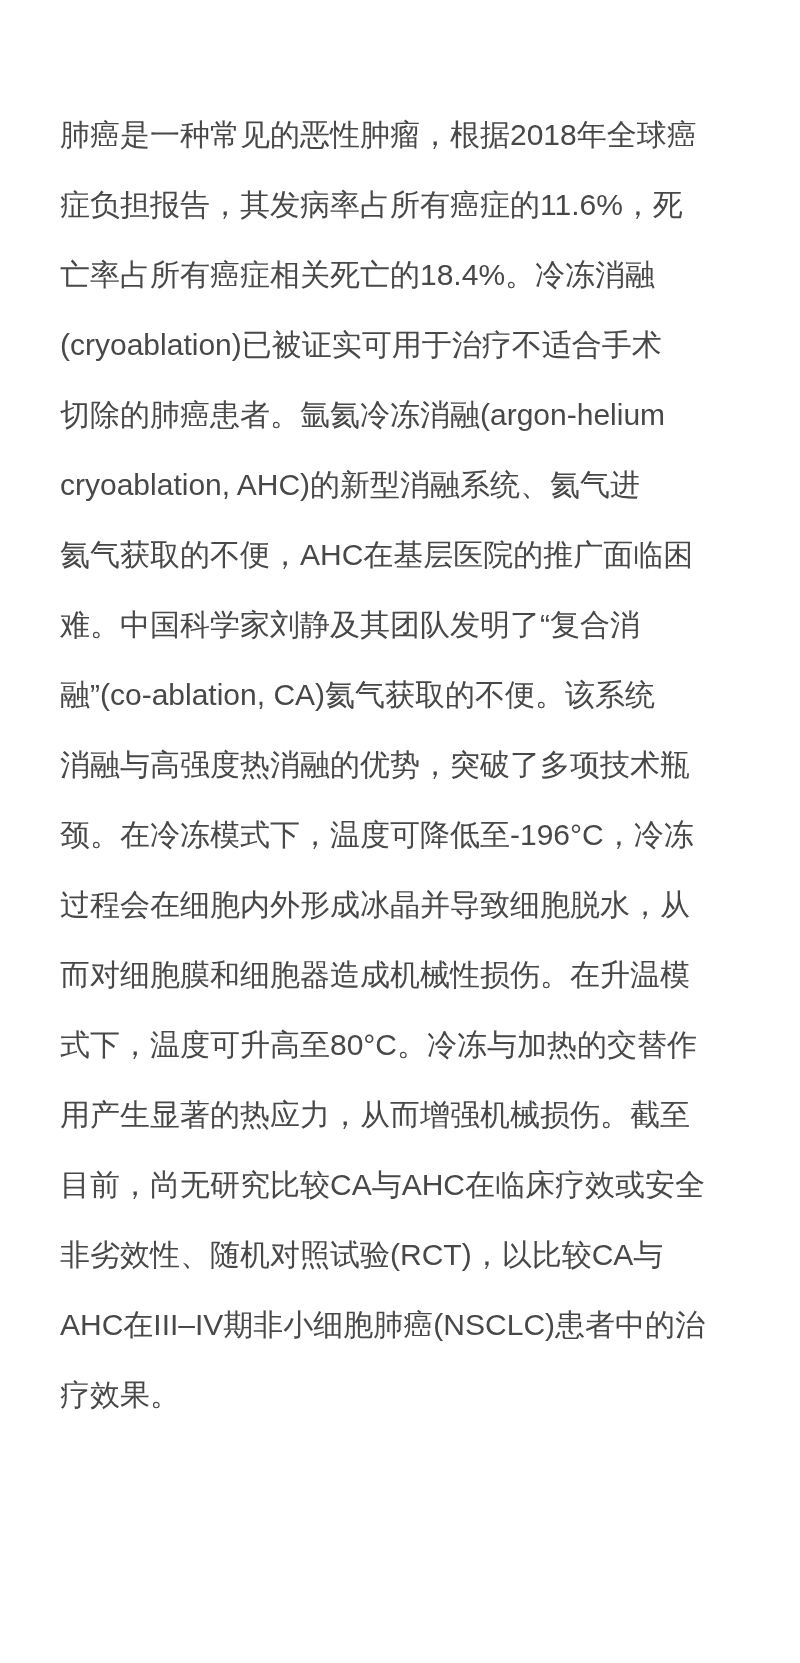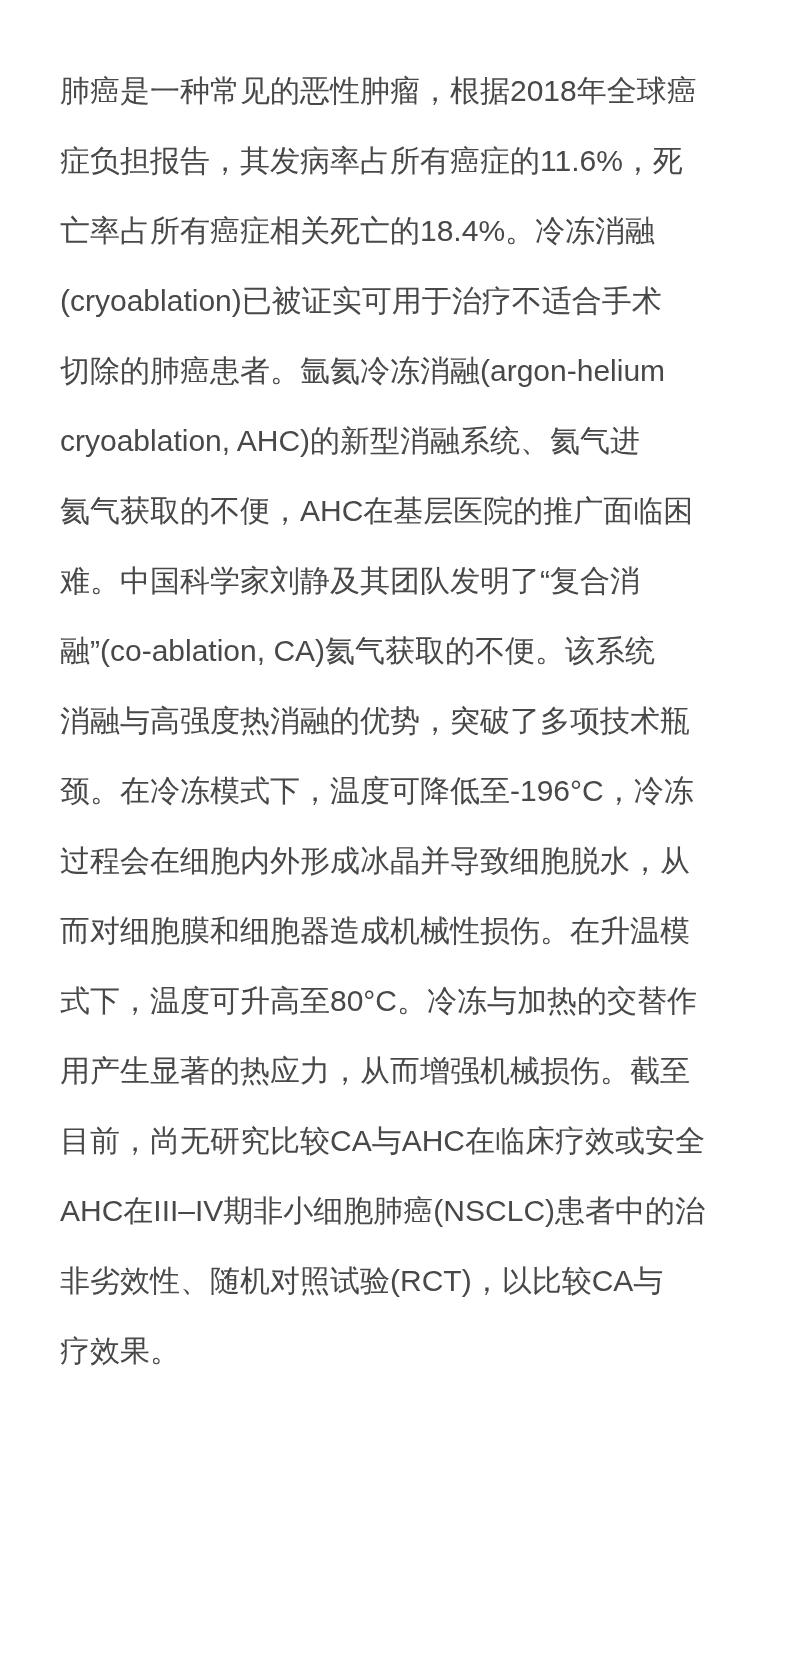--- a/index.html
+++ b/index.html
@@ -10,20 +10,21 @@
     body {
       width: 800px;
       height: 1663px;
       overflow: hidden;
       font-family: "Liberation Sans", "DejaVu Sans", sans-serif;
     }
     .page {
       box-sizing: border-box;
       width: 800px;
       padding: 56px 20px 0 60px;
+      margin-top: 44px;
     }
     .paragraph {
       font-weight: 400;
     }
     .text-line {
       height: 70px;
       line-height: 70px;
       font-size: 30px;
       letter-spacing: 0;
       white-space: nowrap;
@@ -44,17 +45,17 @@
       <div class="text-line">氦气获取的不便，AHC在基层医院的推广面临困</div>
       <div class="text-line">难。中国科学家刘静及其团队发明了“复合消</div>
       <div class="text-line">融”(co-ablation, CA)氦气获取的不便。该系统</div>
       <div class="text-line">消融与高强度热消融的优势，突破了多项技术瓶</div>
       <div class="text-line">颈。在冷冻模式下，温度可降低至-196°C，冷冻</div>
       <div class="text-line">过程会在细胞内外形成冰晶并导致细胞脱水，从</div>
       <div class="text-line">而对细胞膜和细胞器造成机械性损伤。在升温模</div>
       <div class="text-line">式下，温度可升高至80°C。冷冻与加热的交替作</div>
       <div class="text-line">用产生显著的热应力，从而增强机械损伤。截至</div>
       <div class="text-line">目前，尚无研究比较CA与AHC在临床疗效或安全</div>
+      <div class="text-line">非劣效性、随机对照试验(RCT)，以比较CA与</div>
       <div class="text-line">AHC在III–IV期非小细胞肺癌(NSCLC)患者中的治</div>
-      <div class="text-line">非劣效性、随机对照试验(RCT)，以比较CA与</div>
       <div class="text-line">疗效果。</div>
     </article>
 </main>
 
 </body></html>

